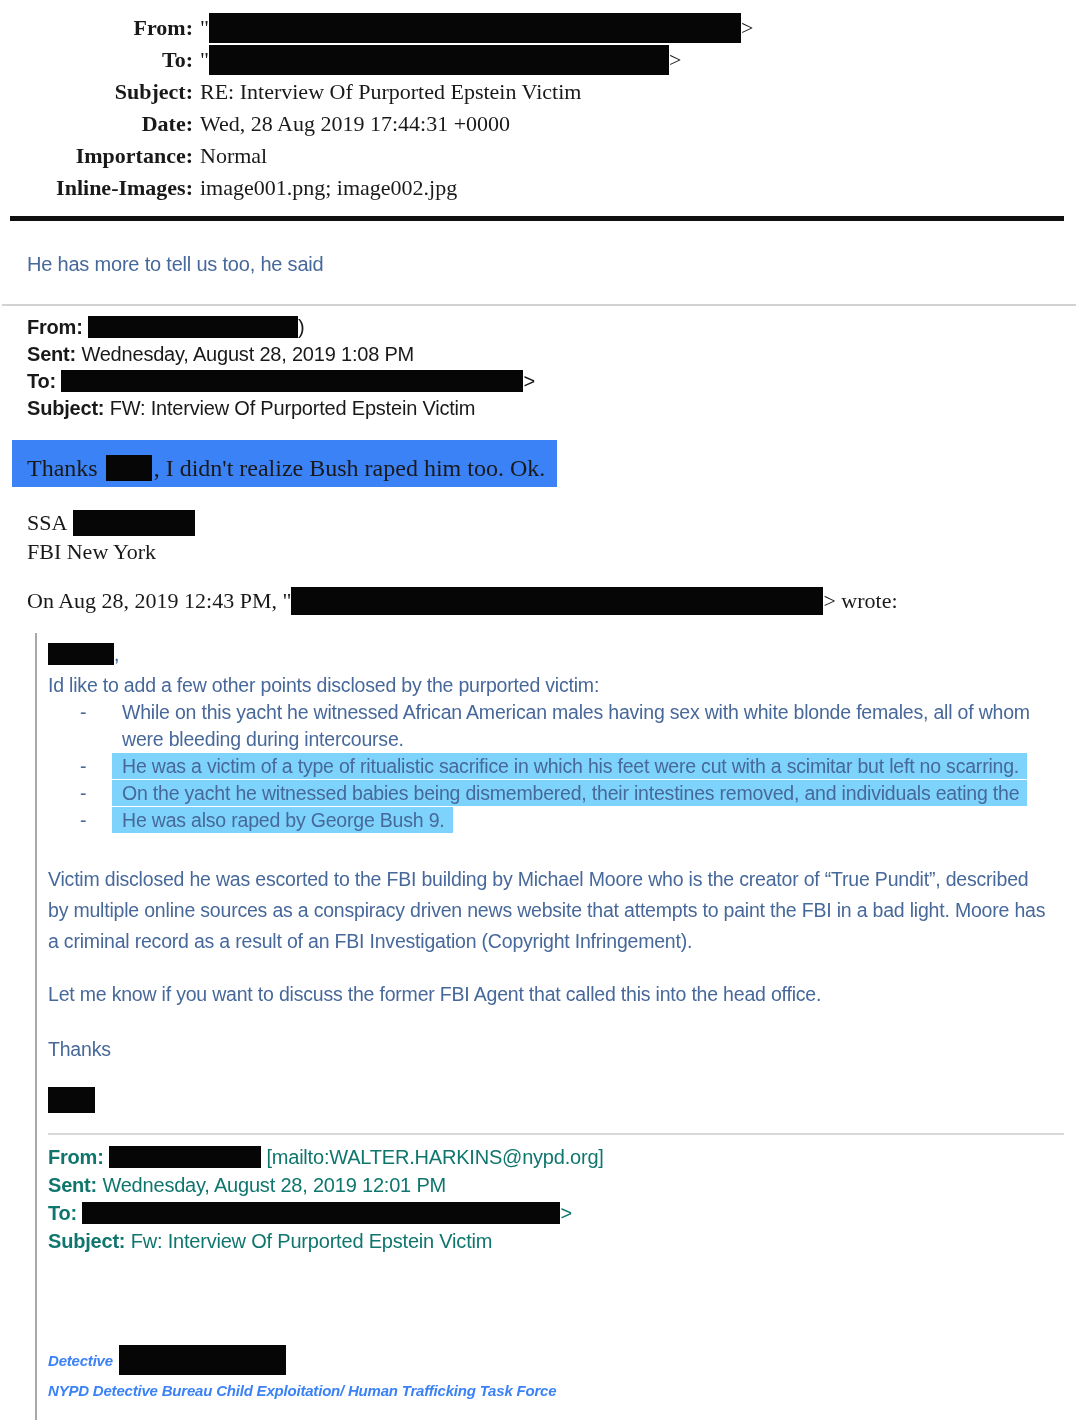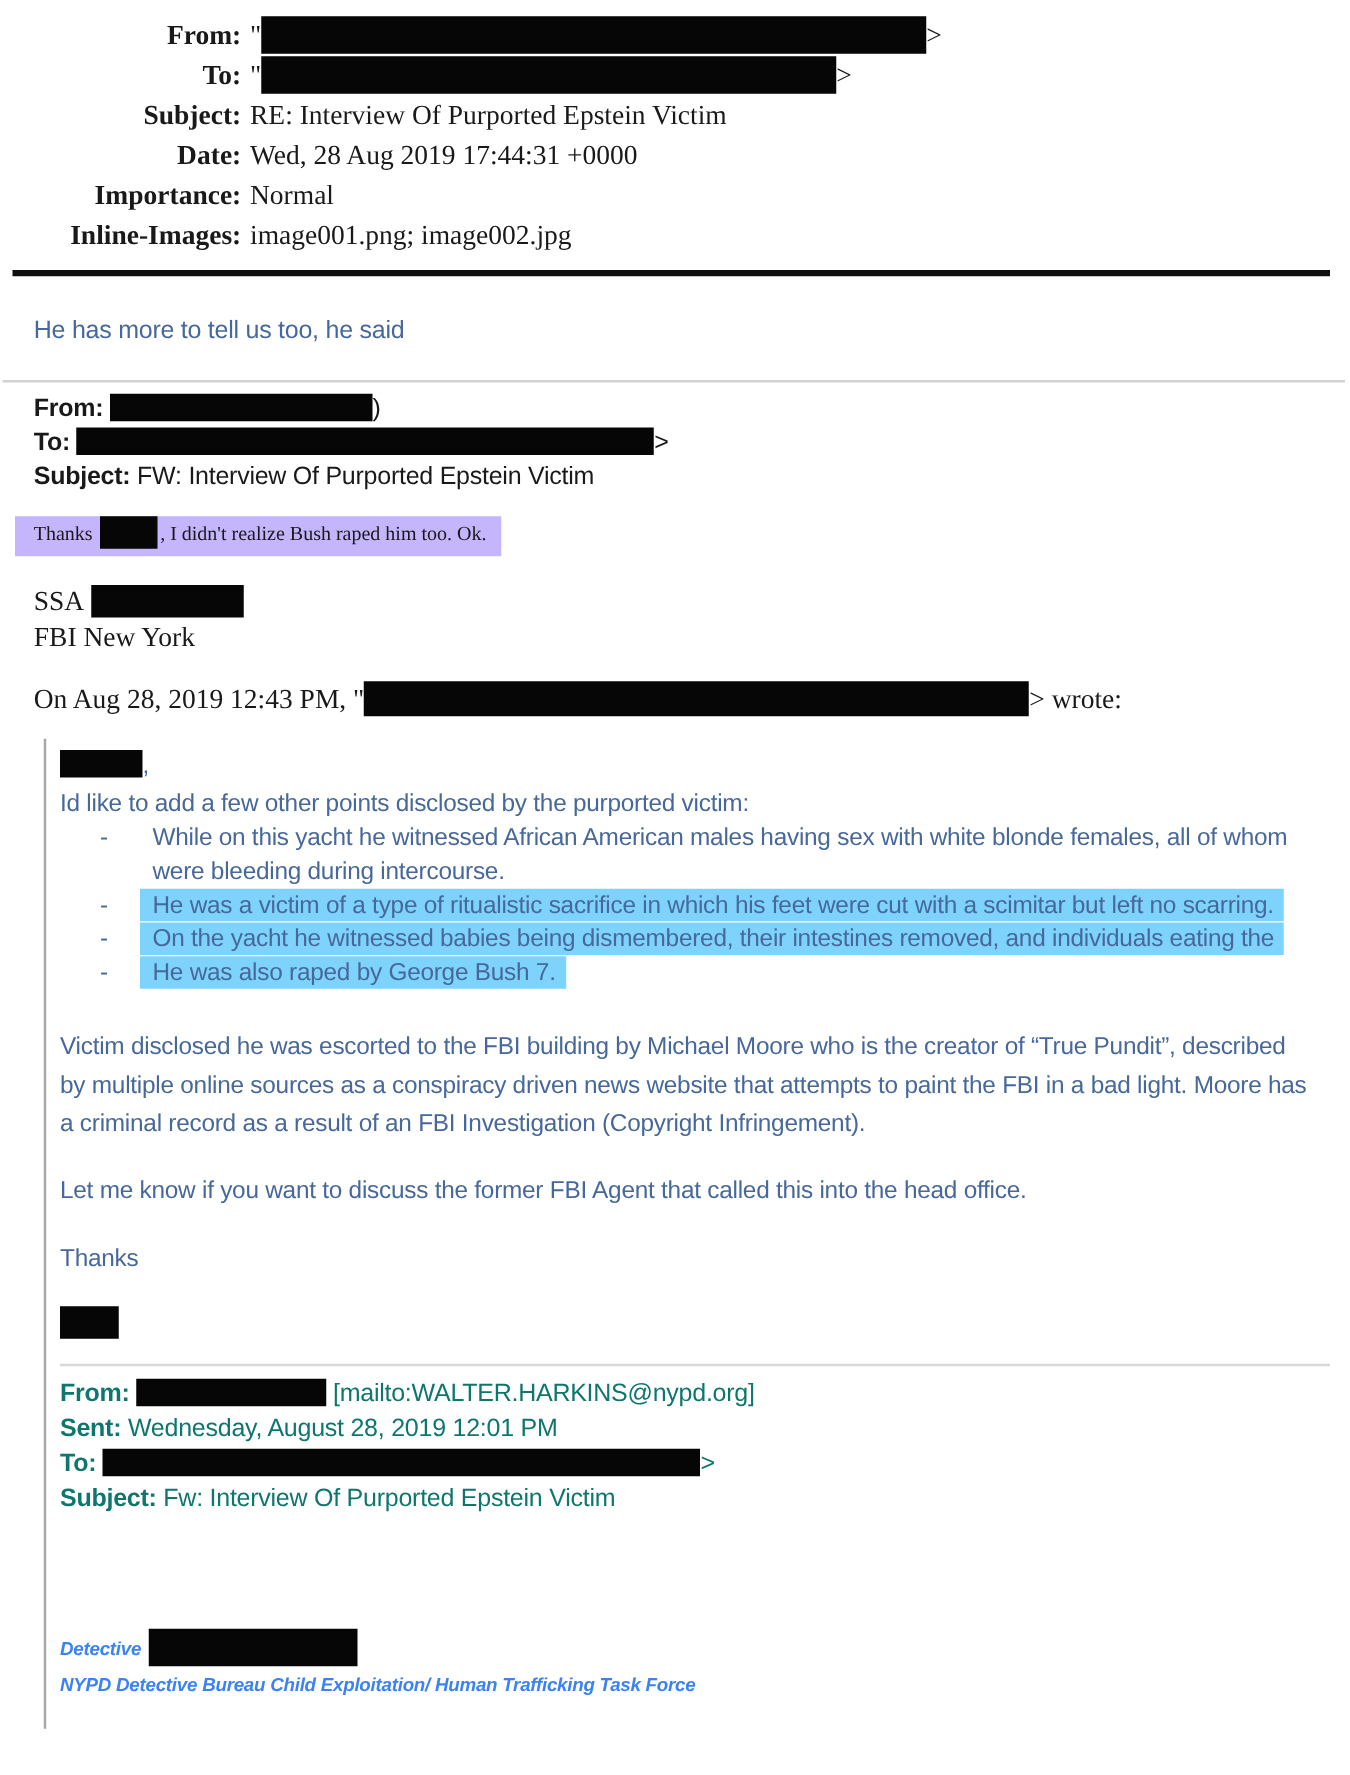--- a/index.html
+++ b/index.html
@@ -35,22 +35,22 @@
 
   .reply-note{margin:32px 0 0 27px;font-size:20px;letter-spacing:-0.2px;}
 
   
   .fwd-header{margin:8px 0 0 27px;font-size:20px;letter-spacing:-0.2px;}
   .fwd-header .hrow{height:27px;line-height:27px;white-space:nowrap;}
   .lbl{font-weight:bold;}
 
   
   .hl-line-wrap{margin:18px 0 0 12px;}
-  .hl-line{display:inline-block;background:#c4b5fd;padding:2px 12px 4px 15px;
-           font-family:"Liberation Serif","DejaVu Serif",serif;font-size:16px;}
+  .hl-line{display:inline-block;background:#3b82f6;padding:15px 12px 4px 15px;
+           font-family:"Liberation Serif","DejaVu Serif",serif;font-size:24px;}
 
   .sig-fbi{margin:22px 0 0 27px;font-family:"Liberation Serif","DejaVu Serif",serif;
            font-size:22px;line-height:28px;}
 
   .attr-line{margin:22px 0 0 27px;font-family:"Liberation Serif","DejaVu Serif",serif;
              font-size:22px;white-space:nowrap;}
 
   
   .quote{margin:16px 16px 0 35px;border-left:2px solid #a8a8a8;padding:8px 0 14px 11px;
          font-size:19.5px;letter-spacing:-0.2px;min-height:770px;}
@@ -115,20 +115,24 @@
   <div class="reply-note blue">He has more to tell us too, he said</div>
 
   <hr class="rule-thin">
 
   <section class="fwd-header">
     <div class="hrow">
       <span class="lbl">From:</span>
       <span class="bar bar-fwd-from"></span><span>)</span>
     </div>
     <div class="hrow">
+      <span class="lbl">Sent:</span>
+      <span>Wednesday, August 28, 2019 1:08 PM</span>
+    </div>
+    <div class="hrow">
       <span class="lbl">To:</span>
       <span class="bar bar-fwd-to"></span><span>&gt;</span>
     </div>
     <div class="hrow">
       <span class="lbl">Subject:</span>
       <span>FW: Interview Of Purported Epstein Victim</span>
     </div>
   </section>
 
   <div class="hl-line-wrap">
@@ -170,21 +174,21 @@
     <div class="bullet">
       <span class="b-marker">-</span>
       <div class="b-text">
         <div class="b-line"><span class="hl">On the yacht he witnessed babies being dismembered, their intestines removed, and individuals eating the</span></div>
       </div>
     </div>
 
     <div class="bullet">
       <span class="b-marker">-</span>
       <div class="b-text">
-        <div class="b-line"><span class="hl">He was also raped by George Bush 7.</span></div>
+        <div class="b-line"><span class="hl">He was also raped by George Bush 9.</span></div>
       </div>
     </div>
 
     <div class="para">
       <div>Victim disclosed he was escorted to the FBI building by Michael Moore who is the creator of “True Pundit”, described</div>
       <div>by multiple online sources as a conspiracy driven news website that attempts to paint the FBI in a bad light. Moore has</div>
       <div>a criminal record as a result of an FBI Investigation (Copyright Infringement).</div>
     </div>
 
     <div class="para-followup">Let me know if you want to discuss the former FBI Agent that called this into the head office.</div>

